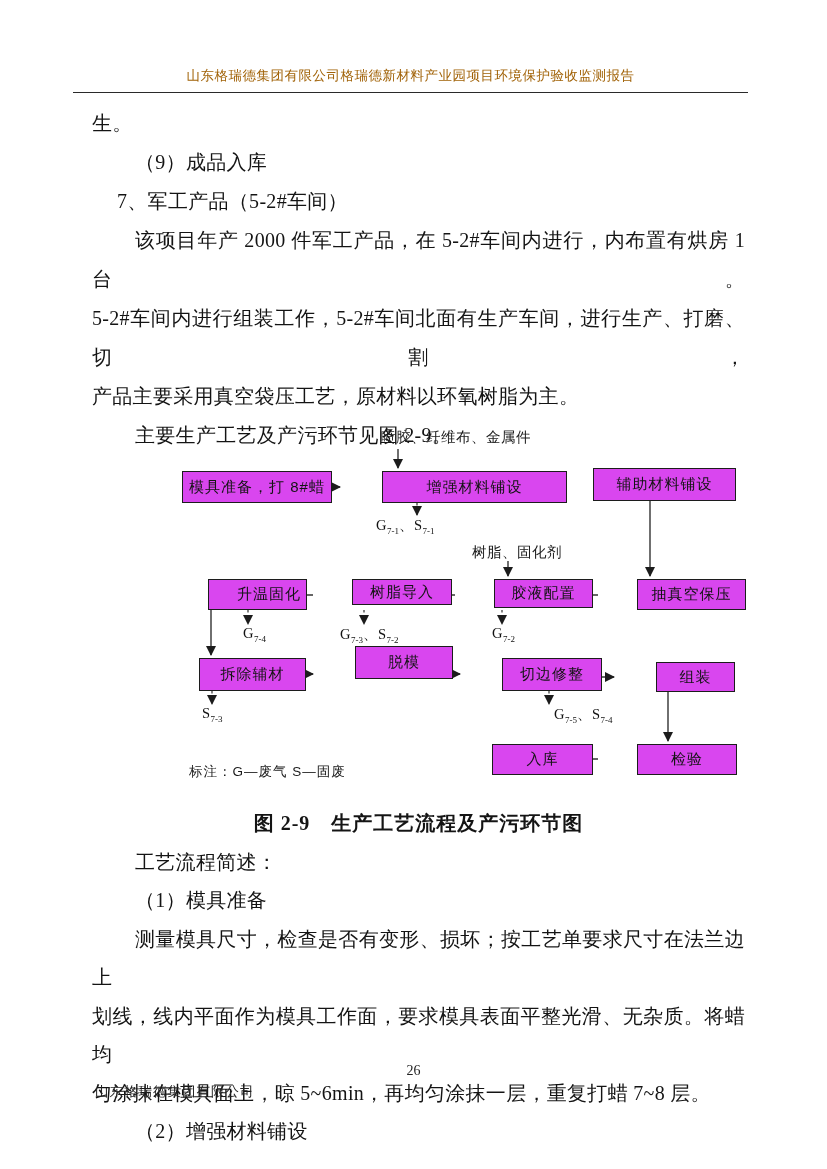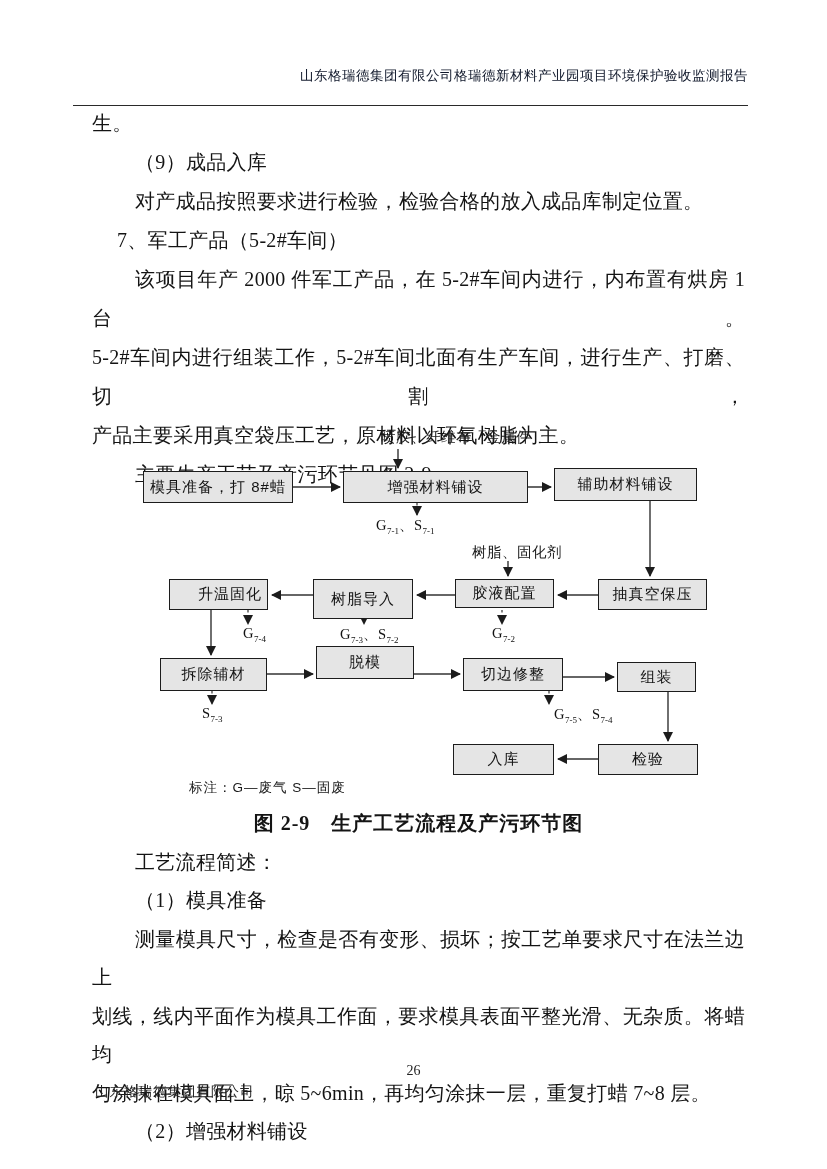--- a/index.html
+++ b/index.html
@@ -3,43 +3,43 @@
 <meta charset="utf-8">
 <style>
   html,body { margin:0; padding:0; background:#e8e8e8; }
   .page {
     position:relative; width:827px; height:1169px; margin:0 auto;
     background:#ffffff; overflow:hidden;
     font-family:"Liberation Serif","DejaVu Serif",serif; color:#141414;
   }
   .header {
     position:absolute; top:67px; left:73px; width:675px;
-    border-bottom:1.6px solid #2a2a2a; padding-bottom:20px;
-    text-align:right; font-size:13.5px; letter-spacing:0.5px; color:#0f172a;
+    border-bottom:1.6px solid #2a2a2a; padding-bottom:7px;
+    text-align:center; font-size:13.5px; letter-spacing:0.5px; color:#a16207;
   }
   .body-1, .body-2 {
     position:absolute; left:92px; width:653px;
     font-size:20px; line-height:39px; text-align:justify;
     letter-spacing:0.3px;
   }
   .body-1 { top:104px; }
   .body-2 { top:804px; line-height:38.5px; }
   .body-1 p, .body-2 p { margin:0; }
   .ind { text-indent:43px; }
   .h-ind { text-indent:25px; }
   .bold { font-weight:normal; }
   .j { text-align-last:justify; }
   .caption { text-align:center; font-weight:bold; letter-spacing:1px; }
   .figure { position:absolute; top:425px; left:0; width:827px; height:365px; }
   .figure svg { position:absolute; top:0; left:0; }
   .flow-node {
-    position:absolute; box-sizing:border-box; background:#e5e5e5;
+    position:absolute; box-sizing:border-box; background:#d946ef;
     border:1.2px solid #1c1c1c; display:flex; align-items:center; justify-content:center;
     font-family:"Liberation Sans","DejaVu Sans",sans-serif; font-size:15px;
-    letter-spacing:1px; color:#141414; white-space:nowrap;
+    letter-spacing:1px; color:#141414; white-space:nowrap;margin-left:39px;
   }
   .flow-label {
     position:absolute; font-family:"Liberation Sans","DejaVu Sans",sans-serif;
     font-size:14.5px; letter-spacing:0.5px; color:#1a1a1a; white-space:nowrap;
   }
   .flow-emission {
     position:absolute; font-family:"Liberation Serif","DejaVu Serif",serif;
     font-size:14.5px; color:#111; white-space:nowrap; letter-spacing:0.5px;
   }
   .flow-emission sub { font-size:9px; line-height:0; letter-spacing:0; }
@@ -61,21 +61,20 @@
 
 <div class="page">
 
   <div class="header">
     <div>山东格瑞德集团有限公司格瑞德新材料产业园项目环境保护验收监测报告</div>
   </div>
 
   <div class="body-1">
     <p>生。</p>
     <p class="ind">（9）成品入库</p>
-    <p class="ind">对产成品按照要求进行检验，检验合格的放入成品库制定位置。</p>
     <p class="h-ind bold">7、军工产品（5-2#车间）</p>
     <p class="ind j">该项目年产 2000 件军工产品，在 5-2#车间内进行，内布置有烘房 1 台。</p>
     <p class="j">5-2#车间内进行组装工作，5-2#车间北面有生产车间，进行生产、打磨、切割，</p>
     <p>产品主要采用真空袋压工艺，原材料以环氧树脂为主。</p>
     <p class="ind">主要生产工艺及产污环节见图 2-9。</p>
   </div>
 
   <div class="figure" id="flowchart">
       <svg width="827" height="365">
         <defs>
@@ -101,38 +100,38 @@
         <line x1="248" y1="185" x2="248" y2="199" stroke="#333" stroke-width="1.2" stroke-dasharray="2.5,2.5" marker-end="url(#arw)"></line>
         <line x1="364" y1="185" x2="364" y2="199" stroke="#333" stroke-width="1.2" stroke-dasharray="2.5,2.5" marker-end="url(#arw)"></line>
         <line x1="502" y1="185" x2="502" y2="199" stroke="#333" stroke-width="1.2" stroke-dasharray="2.5,2.5" marker-end="url(#arw)"></line>
         <line x1="212" y1="266" x2="212" y2="279" stroke="#333" stroke-width="1.2" stroke-dasharray="2.5,2.5" marker-end="url(#arw)"></line>
         <line x1="549" y1="266" x2="549" y2="279" stroke="#333" stroke-width="1.2" stroke-dasharray="2.5,2.5" marker-end="url(#arw)"></line>
       </svg>
       <div class="flow-node" style="left: 143px; top: 46px; width: 150px; height: 32px;">模具准备，打 8#蜡</div>
       <div class="flow-node" style="left: 343px; top: 46px; width: 185px; height: 32px;">增强材料铺设</div>
       <div class="flow-node" style="left: 554px; top: 43px; width: 143px; height: 33px;">辅助材料铺设</div>
       <div class="flow-node" style="left: 169px; top: 154px; width: 99px; height: 31px; padding-left: 23px;">升温固化</div>
-      <div class="flow-node" style="left: 313px; top: 154px; width: 100px; height: 40px;">树脂导入</div>
+      <div class="flow-node" style="left: 313px; top: 154px; width: 100px; height: 26px;">树脂导入</div>
       <div class="flow-node" style="left: 455px; top: 154px; width: 99px; height: 29px;">胶液配置</div>
       <div class="flow-node" style="left: 598px; top: 154px; width: 109px; height: 31px;">抽真空保压</div>
       <div class="flow-node" style="left: 160px; top: 233px; width: 107px; height: 33px;">拆除辅材</div>
       <div class="flow-node" style="left: 316px; top: 221px; width: 98px; height: 33px;">脱模</div>
       <div class="flow-node" style="left: 463px; top: 233px; width: 100px; height: 33px;">切边修整</div>
       <div class="flow-node" style="left: 617px; top: 237px; width: 79px; height: 30px;">组装</div>
       <div class="flow-node" style="left: 453px; top: 319px; width: 101px; height: 31px;">入库</div>
       <div class="flow-node" style="left: 598px; top: 319px; width: 100px; height: 31px;">检验</div>
       <div class="flow-label" style="left: 337px; top: 3px; margin-left: 44px;">喷胶、纤维布、金属件</div>
       <div class="flow-label" style="left: 472px; top: 118px;">树脂、固化剂</div>
       <div class="flow-emission" style="left: 376px; top: 91px;">G<sub>7-1</sub>、S<sub>7-1</sub></div>
       <div class="flow-emission" style="left: 243px; top: 200px;">G<sub>7-4</sub></div>
       <div class="flow-emission" style="left: 340px; top: 200px;">G<sub>7-3</sub>、S<sub>7-2</sub></div>
       <div class="flow-emission" style="left: 492px; top: 200px;">G<sub>7-2</sub></div>
       <div class="flow-emission" style="left: 202px; top: 280px; text-align: center;">S<sub>7-3</sub></div>
       <div class="flow-emission" style="left: 540px; top: 280px; margin-left: 14px;">G<sub>7-5</sub>、S<sub>7-4</sub></div>
-      <div class="flow-legend" style="left: 189px; top: 354px;">标注：G—废气 S—固废</div>
+      <div class="flow-legend" style="left: 189px; top: 338px;">标注：G—废气 S—固废</div>
     </div>
 
   <div class="body-2">
     <p class="caption">图 2-9　生产工艺流程及产污环节图</p>
     <p class="ind">工艺流程简述：</p>
     <p class="ind">（1）模具准备</p>
     <p class="ind j">测量模具尺寸，检查是否有变形、损坏；按工艺单要求尺寸在法兰边上</p>
     <p class="j">划线，线内平面作为模具工作面，要求模具表面平整光滑、无杂质。将蜡均</p>
     <p>匀涂抹在模具面上，晾 5~6min，再均匀涂抹一层，重复打蜡 7~8 层。</p>
     <p class="ind">（2）增强材料铺设</p>

